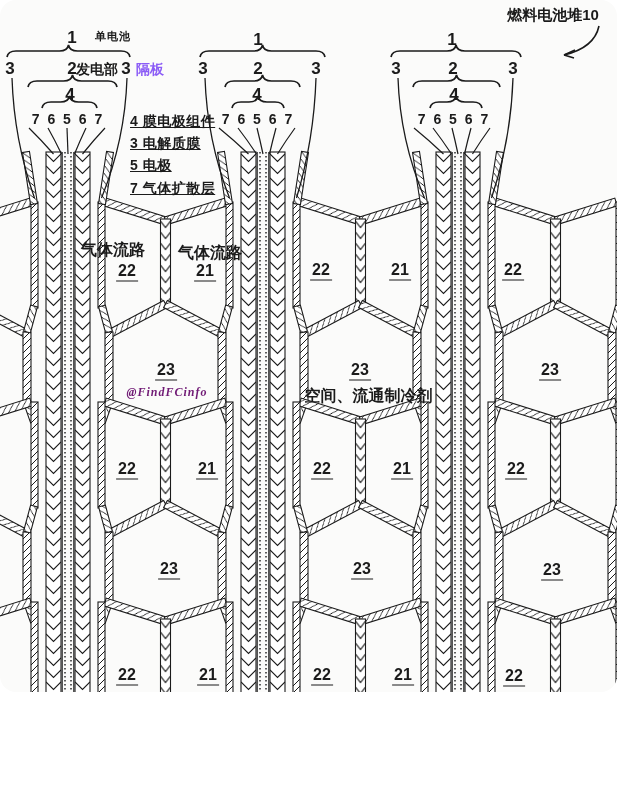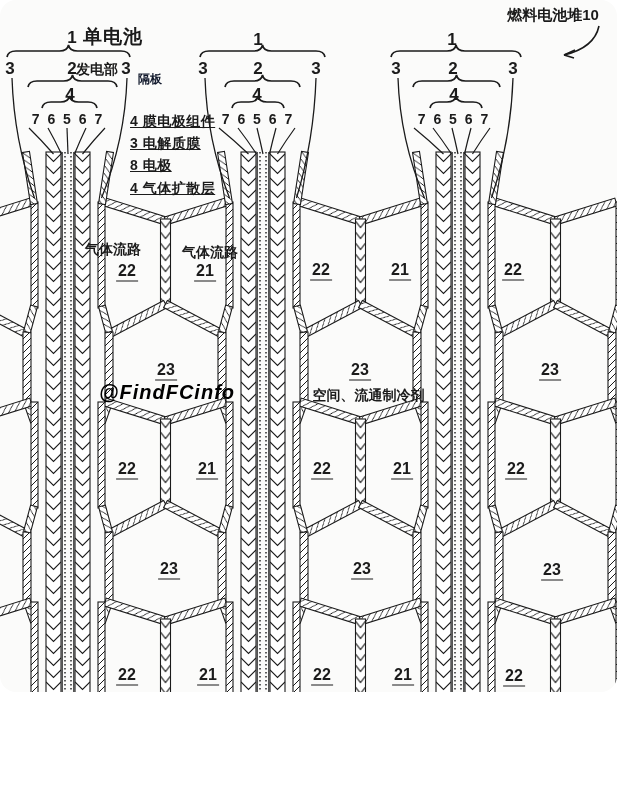--- a/index.html
+++ b/index.html
@@ -4,29 +4,29 @@
 <style>
   html,body{margin:0;padding:0;background:#ffffff;}
   .stage{position:relative;width:617px;height:692px;background:#fbfbfa;overflow:hidden;
          font-family:"Liberation Sans",sans-serif;border-radius:16px;}
   svg{position:absolute;left:0;top:0;}
   #label-layer{position:absolute;left:0;top:0;width:617px;height:800px;}
   .lbl{position:absolute;transform:translate(-50%,-50%);white-space:nowrap;
        color:#1b1b1b;font-weight:bold;line-height:1;}
   .k-title{font-size:15px;}
   .k-hnum{font-size:17px;}
-  .k-htext{font-size:19px;letter-spacing:1px;}
+  .k-htext{font-size:11px;letter-spacing:1px;}
   .k-htext15{font-size:14px;}
-  .k-orange{font-size:12px;color:#0f172a;margin-top:10px;}
+  .k-orange{font-size:14px;color:#8b5cf6;}
   .k-digits{font-size:14px;letter-spacing:2px;}
   .k-legend{font-size:14px;transform:translate(0,-50%);letter-spacing:0.5px;text-decoration:underline;}
-  .k-flow{font-size:14px;font-family:Liberation Mono, monospace;}
+  .k-flow{font-size:16px;}
   .k-num{font-size:16px;border-bottom:1.6px solid #1b1b1b;padding:0 2px 2px;text-align:center;}
-  .k-wm{font-size:20px;color:#000000;font-style:italic;
-        font-family:Liberation Sans, sans-serif;letter-spacing:1px;}
+  .k-wm{font-size:12px;color:#701a75;font-style:italic;
+        font-family:Liberation Serif, serif;letter-spacing:1px;}
 </style>
 </head>
 <body>
 
 <div class="stage">
   <svg id="diagram" width="617" height="800" viewBox="0 0 617 800">
     <defs>
       <pattern id="diag" width="7" height="7" patternUnits="userSpaceOnUse">
         <path d="M-1,8 L8,-1" stroke="#1b1b1b" stroke-width="1"></path>
       </pattern>
@@ -759,16 +759,16 @@
       <div class="lbl k-num" style="left: 169px; top: 570px;">23</div>
       <div class="lbl k-num" style="left: 362px; top: 570px;">23</div>
       <div class="lbl k-num" style="left: 552px; top: 571px;">23</div>
       <div class="lbl k-num" style="left: 127px; top: 676px;">22</div>
       <div class="lbl k-num" style="left: 208px; top: 676px;">21</div>
       <div class="lbl k-num" style="left: 322px; top: 676px;">22</div>
       <div class="lbl k-num" style="left: 403px; top: 676px;">21</div>
       <div class="lbl k-num" style="left: 514px; top: 677px;">22</div>
       <div class="lbl k-legend" style="left: 130px; top: 121px;">4 膜电极组件</div>
       <div class="lbl k-legend" style="left: 130px; top: 143px;">3 电解质膜</div>
-      <div class="lbl k-legend" style="left: 130px; top: 165px;">8 电极</div>
-      <div class="lbl k-legend" style="left: 130px; top: 188px;">4 气体扩散层</div>
+      <div class="lbl k-legend" style="left: 130px; top: 165px;">5 电极</div>
+      <div class="lbl k-legend" style="left: 130px; top: 188px;">7 气体扩散层</div>
     </div>
 </div>
 
 </body></html>

